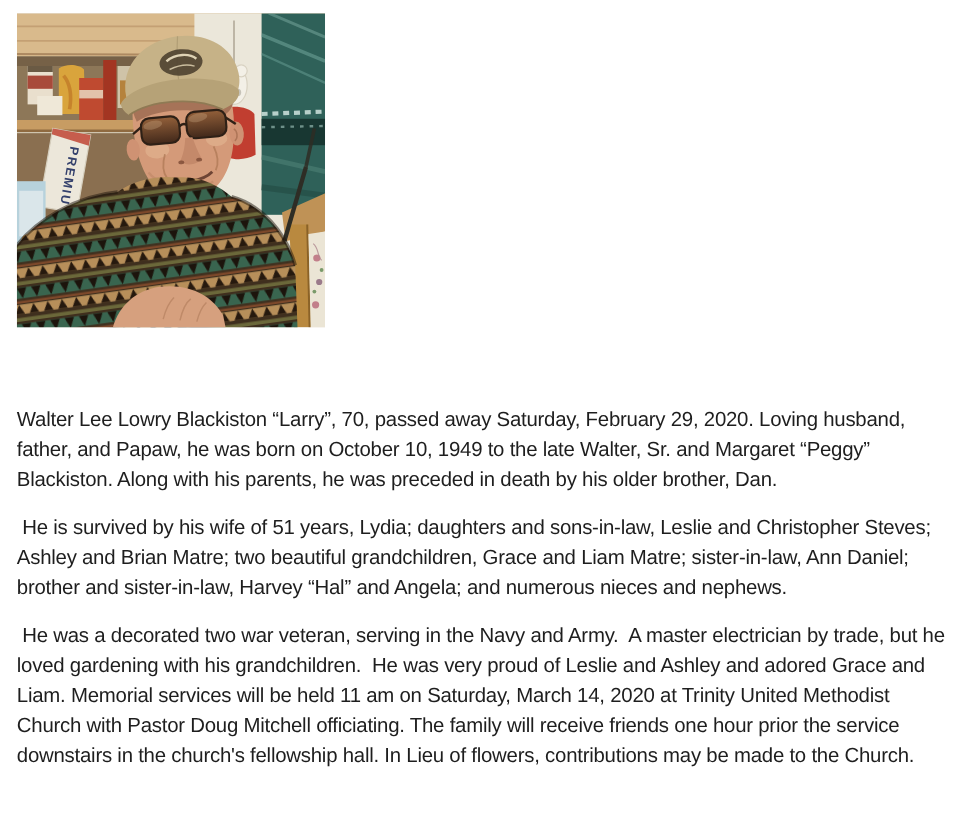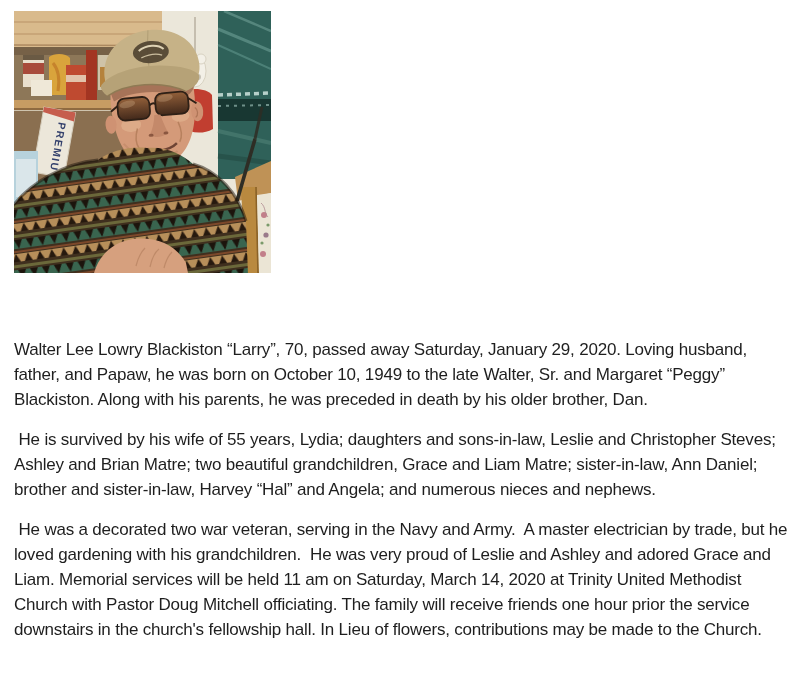--- a/index.html
+++ b/index.html
@@ -196,18 +196,18 @@
           <path d="M80,262 C85,244 99,231 119,228 C145,225 163,236 172,252 L174,262 Z" fill="#d6a07e"></path>
           <path d="M122,255 C124,247 127,241 131,237" stroke="#b5805f" stroke-width="1.2" fill="none" opacity="0.7"></path>
           <path d="M136,256 C138,247 141,241 145,238" stroke="#b5805f" stroke-width="1.2" fill="none" opacity="0.7"></path>
           <path d="M150,257 C152,249 155,244 158,241" stroke="#b5805f" stroke-width="1.2" fill="none" opacity="0.7"></path>
         </g>
       </g>
     </svg>
   </div>
 
   <div class="obit">
-    <p>Walter Lee Lowry Blackiston “Larry”, 70, passed away Saturday, January 29, 2020. Loving husband, father, and Papaw, he was born on October 10, 1949 to the late Walter, Sr. and Margaret “Peggy” Blackiston. Along with his parents, he was preceded in death by his older brother, Dan.</p>
-    <p> He is survived by his wife of 55 years, Lydia; daughters and sons-in-law, Leslie and Christopher Steves; Ashley and Brian Matre; two beautiful grandchildren, Grace and Liam Matre; sister-in-law, Ann Daniel; brother and sister-in-law, Harvey “Hal” and Angela; and numerous nieces and nephews.</p>
+    <p>Walter Lee Lowry Blackiston “Larry”, 70, passed away Saturday, February 29, 2020. Loving husband, father, and Papaw, he was born on October 10, 1949 to the late Walter, Sr. and Margaret “Peggy” Blackiston. Along with his parents, he was preceded in death by his older brother, Dan.</p>
+    <p> He is survived by his wife of 51 years, Lydia; daughters and sons-in-law, Leslie and Christopher Steves; Ashley and Brian Matre; two beautiful grandchildren, Grace and Liam Matre; sister-in-law, Ann Daniel; brother and sister-in-law, Harvey “Hal” and Angela; and numerous nieces and nephews.</p>
     <p> He was a decorated two war veteran, serving in the Navy and Army.  A master electrician by trade, but he loved gardening with his grandchildren.  He was very proud of Leslie and Ashley and adored Grace and Liam. Memorial services will be held 11 am on Saturday, March 14, 2020 at Trinity United Methodist Church with Pastor Doug Mitchell officiating. The family will receive friends one hour prior the service downstairs in the church's fellowship hall. In Lieu of flowers, contributions may be made to the Church.</p>
   </div>
 
 </div>
 
 </body></html>

